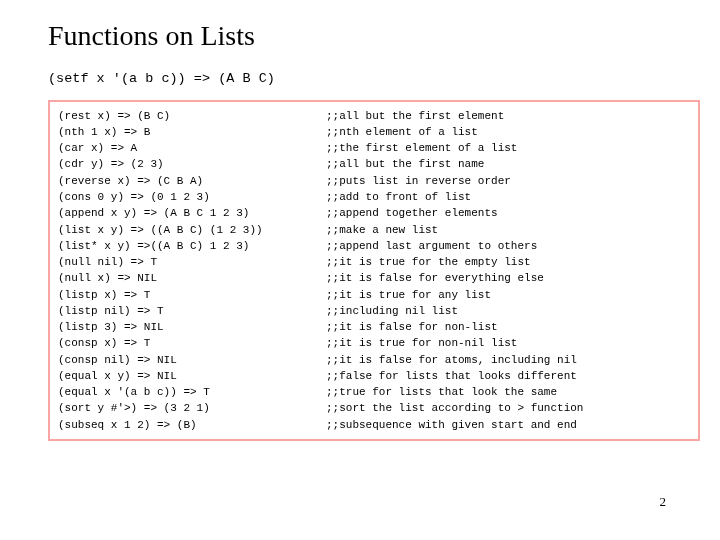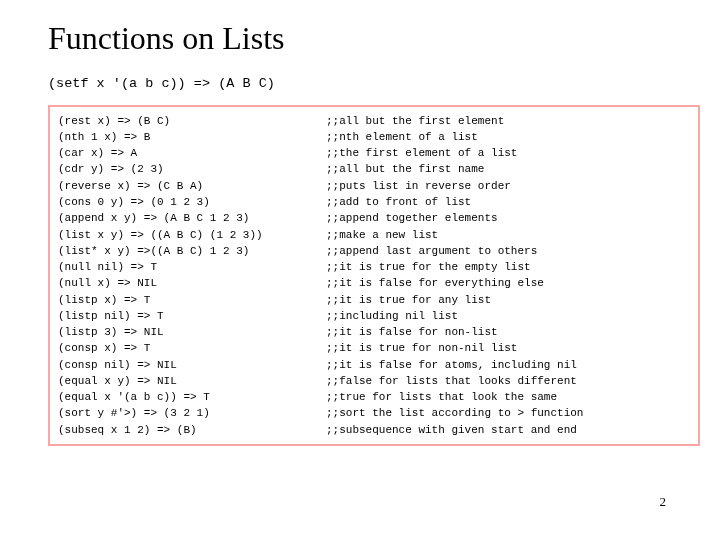--- a/index.html
+++ b/index.html
@@ -9,21 +9,21 @@
     height: 540px;
     background: #fff;
     font-family: "Times New Roman", serif;
     position: relative;
   }
   .slide {
     padding: 20px 40px 10px 48px;
     box-sizing: border-box;
   }
   .title {
-    font-size: 32px;
+    font-size: 28px;
     font-weight: normal;
     margin: 0 0 14px 0;
   }
   .setf-block {
     font-family: "Courier New", monospace;
     font-size: 13.5px;
     line-height: 1.9;
     margin-bottom: 8px;
   }
   .code-box {

